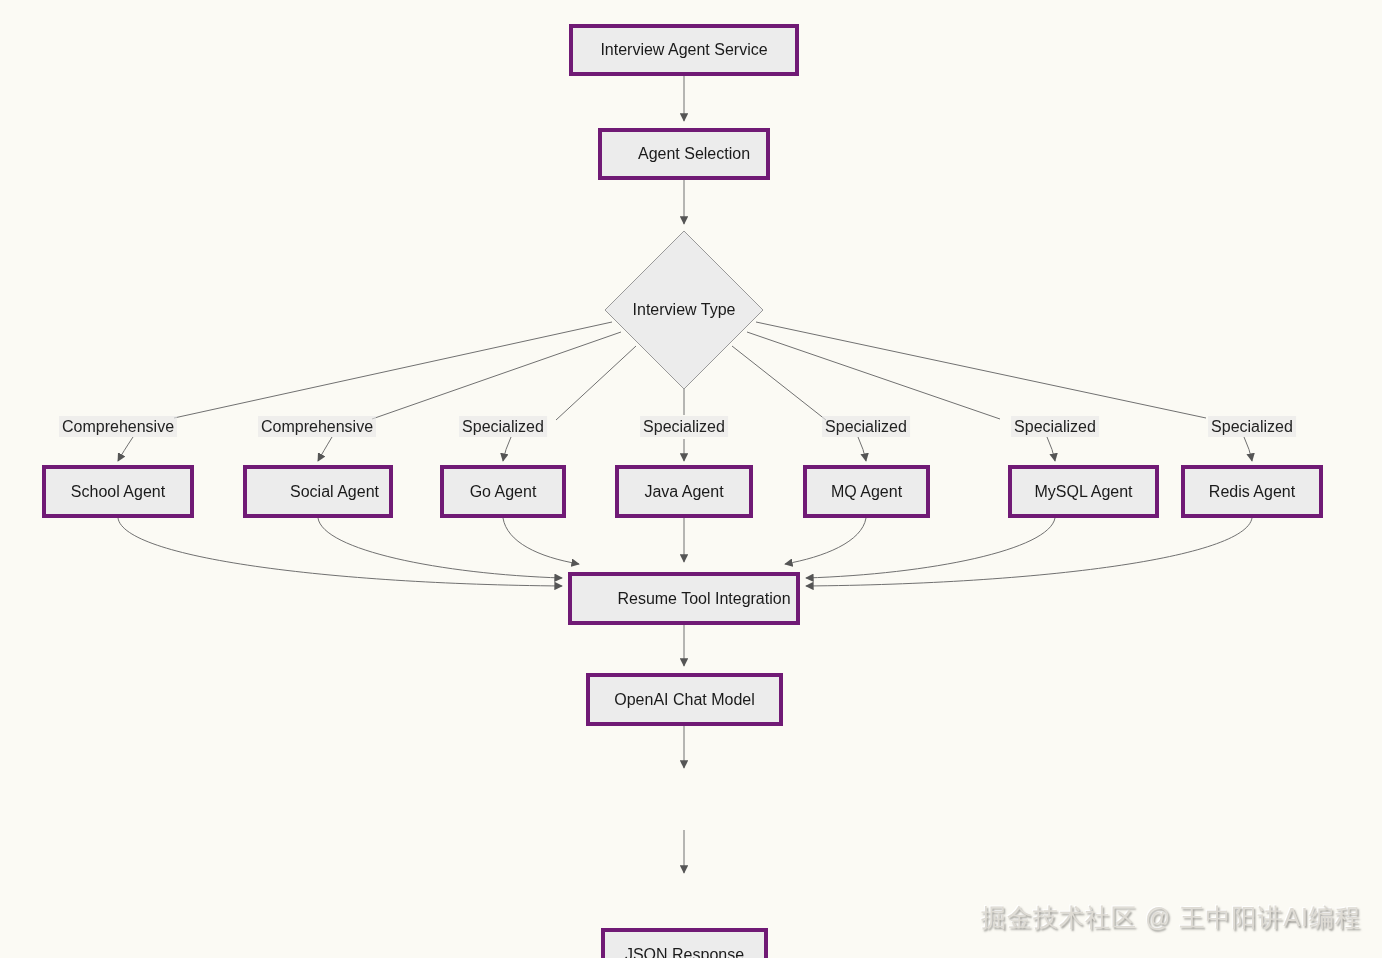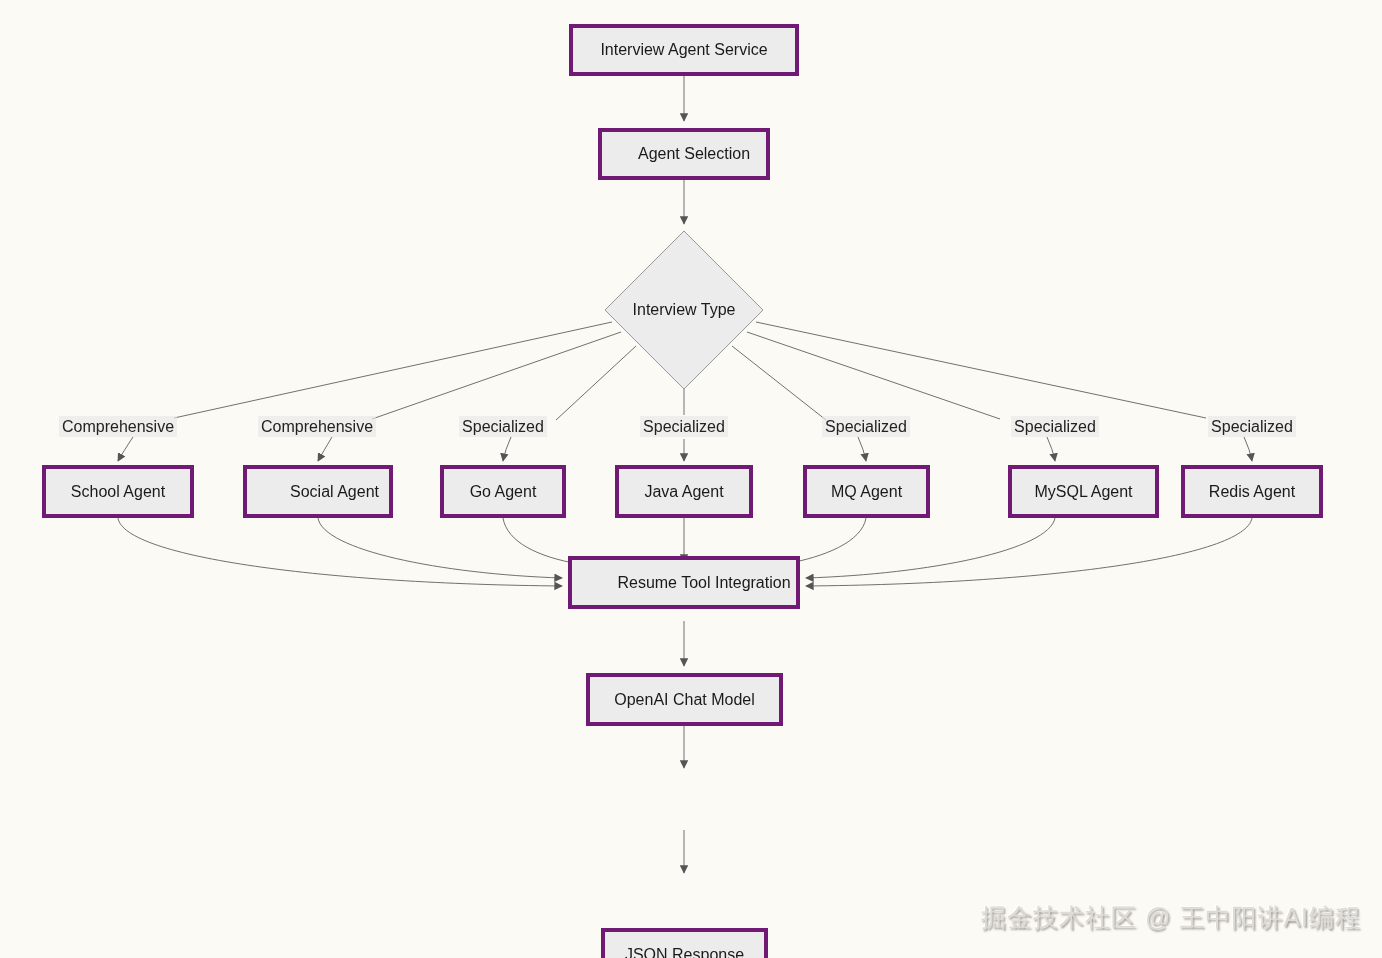--- a/index.html
+++ b/index.html
@@ -129,21 +129,21 @@
   <div class="node" style="left:440px; top:465px; width:126px; height:53px;text-align:right;">Go Agent</div>
 
   <div class="node" style="left:615px; top:465px; width:138px; height:53px;">Java Agent</div>
 
   <div class="node" style="left:803px; top:465px; width:127px; height:53px;">MQ Agent</div>
 
   <div class="node" style="left:980px; top:465px; width:151px; height:53px;margin-left:28px;">MySQL Agent</div>
 
   <div class="node" style="left:1181px; top:465px; width:142px; height:53px;">Redis Agent</div>
 
-  <div class="node" style="left:568px; top:556px; width:232px; height:53px;padding-left:40px;">Resume Tool Integration</div>
+  <div class="node" style="left:568px; top:572px; width:232px; height:53px;padding-left:40px;">Resume Tool Integration</div>
 
   <div class="node" style="left:586px; top:673px; width:197px; height:53px;">OpenAI Chat Model</div>
 
 
   <div class="node" style="left:601px; top:928px; width:167px; height:53px;">JSON Response</div>
 
   <div class="edge-label" style="left:118px;">Comprehensive</div>
 
   <div class="edge-label" style="left:317px;">Comprehensive</div>
 

